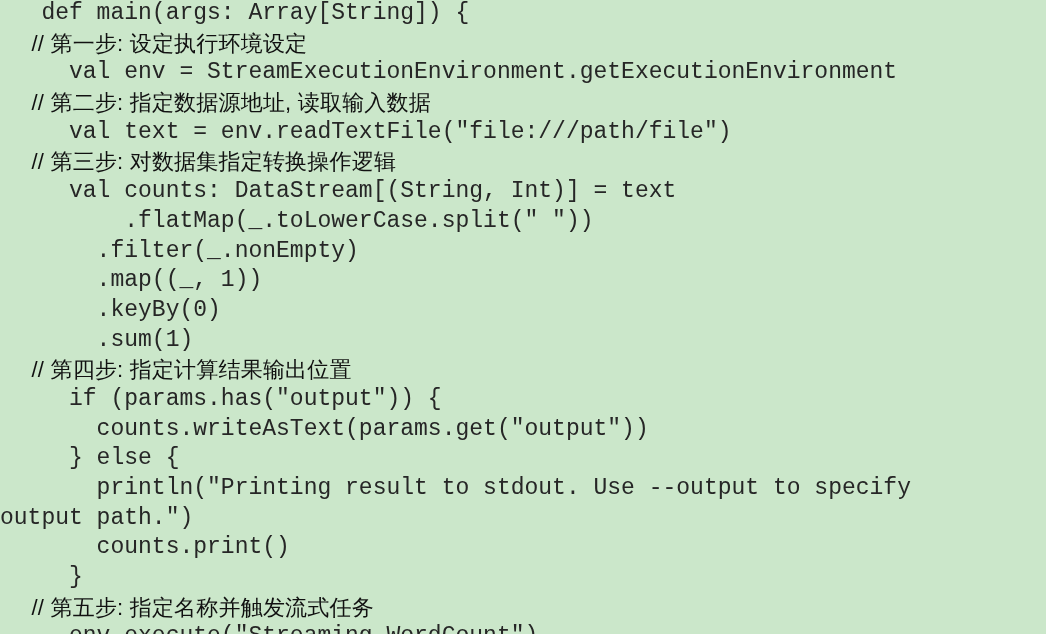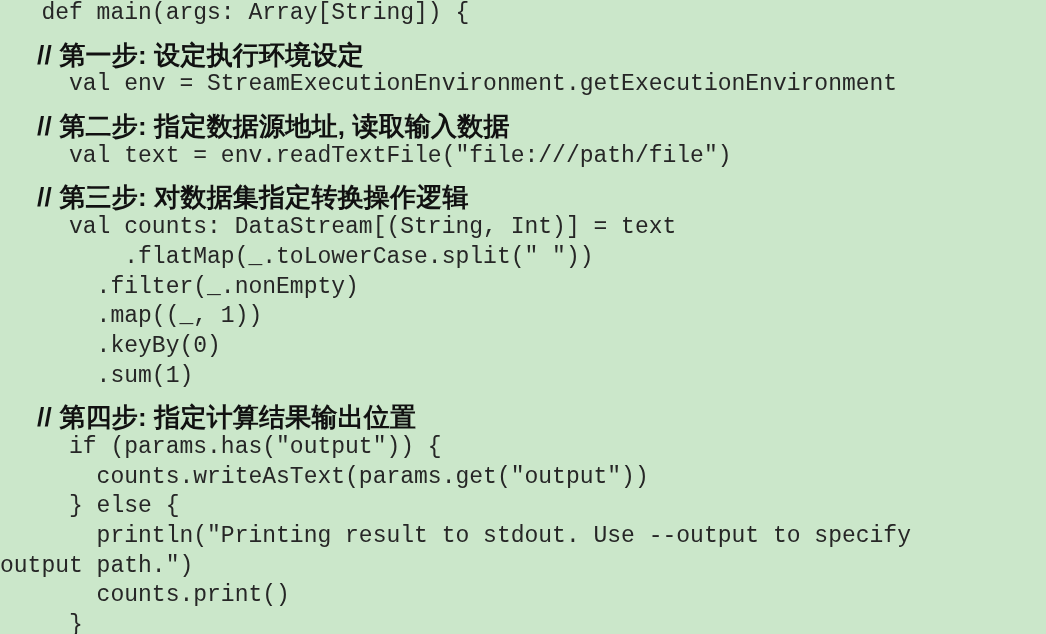--- a/index.html
+++ b/index.html
@@ -39,25 +39,24 @@
     font-size: 23px;
     color: #262626;
     letter-spacing: 0px;
     white-space: pre;
     padding-left: 0px;
   }
 
   
   .code-line.comment {
     font-family: "Liberation Sans", "DejaVu Sans", sans-serif;
-    font-weight: bold;
-    font-size: 26px;
+    font-weight: normal;
+    font-size: 22px;
     color: #111111;
     letter-spacing: 0.2px;
-    margin-top: 12px;
   }
 </style>
 </head>
 <body>
 
 <div id="code-block">
   <div class="code-lines"><div class="code-line">   def main(args: Array[String]) {</div><div class="code-line comment">     // 第一步: 设定执行环境设定</div><div class="code-line">     val env = StreamExecutionEnvironment.getExecutionEnvironment</div><div class="code-line comment">     // 第二步: 指定数据源地址, 读取输入数据</div><div class="code-line">     val text = env.readTextFile("file:///path/file")</div><div class="code-line comment">     // 第三步: 对数据集指定转换操作逻辑</div><div class="code-line">     val counts: DataStream[(String, Int)] = text</div><div class="code-line">         .flatMap(_.toLowerCase.split(" "))</div><div class="code-line">       .filter(_.nonEmpty)</div><div class="code-line">       .map((_, 1))</div><div class="code-line">       .keyBy(0)</div><div class="code-line">       .sum(1)</div><div class="code-line comment">     // 第四步: 指定计算结果输出位置</div><div class="code-line">     if (params.has("output")) {</div><div class="code-line">       counts.writeAsText(params.get("output"))</div><div class="code-line">     } else {</div><div class="code-line">       println("Printing result to stdout. Use --output to specify</div><div class="code-line">output path.")</div><div class="code-line">       counts.print()</div><div class="code-line">     }</div><div class="code-line comment">     // 第五步: 指定名称并触发流式任务</div><div class="code-line">     env.execute("Streaming WordCount")</div></div>
 </div>
 
 </body></html>

